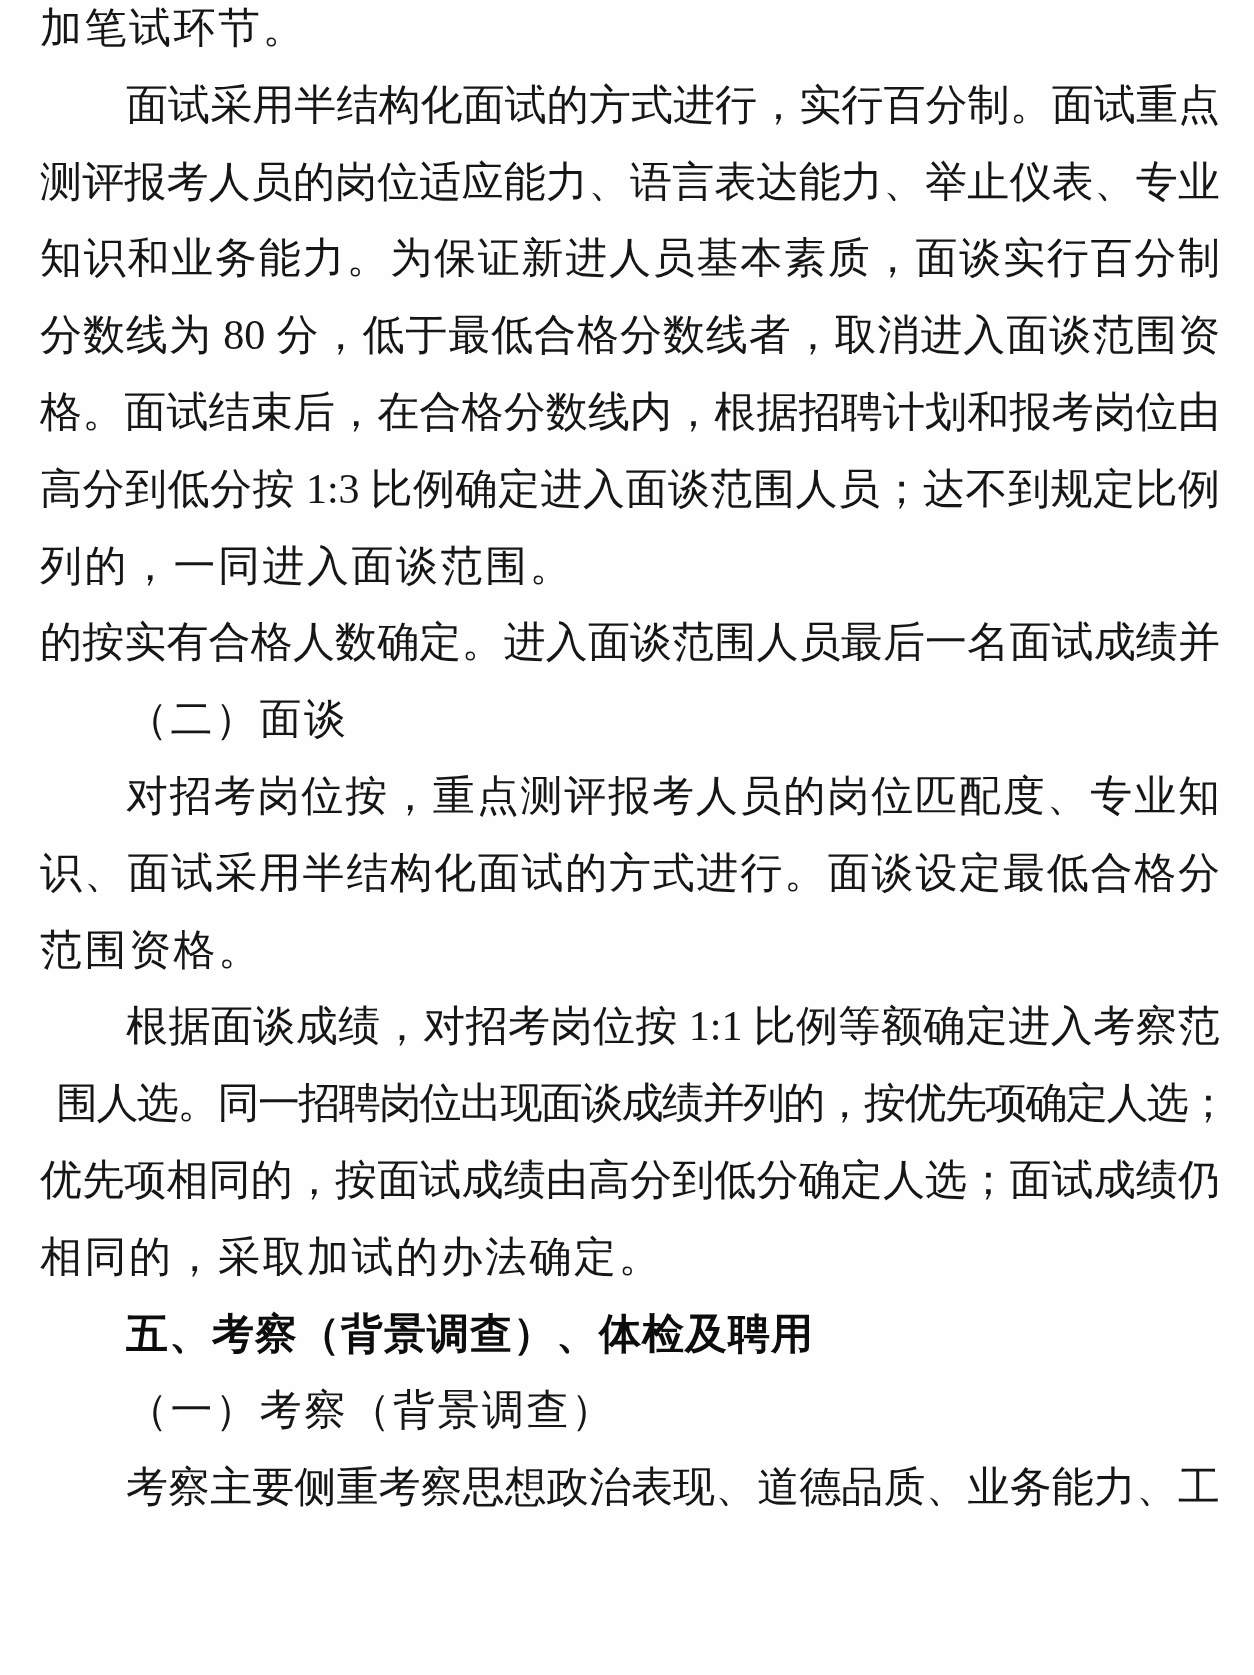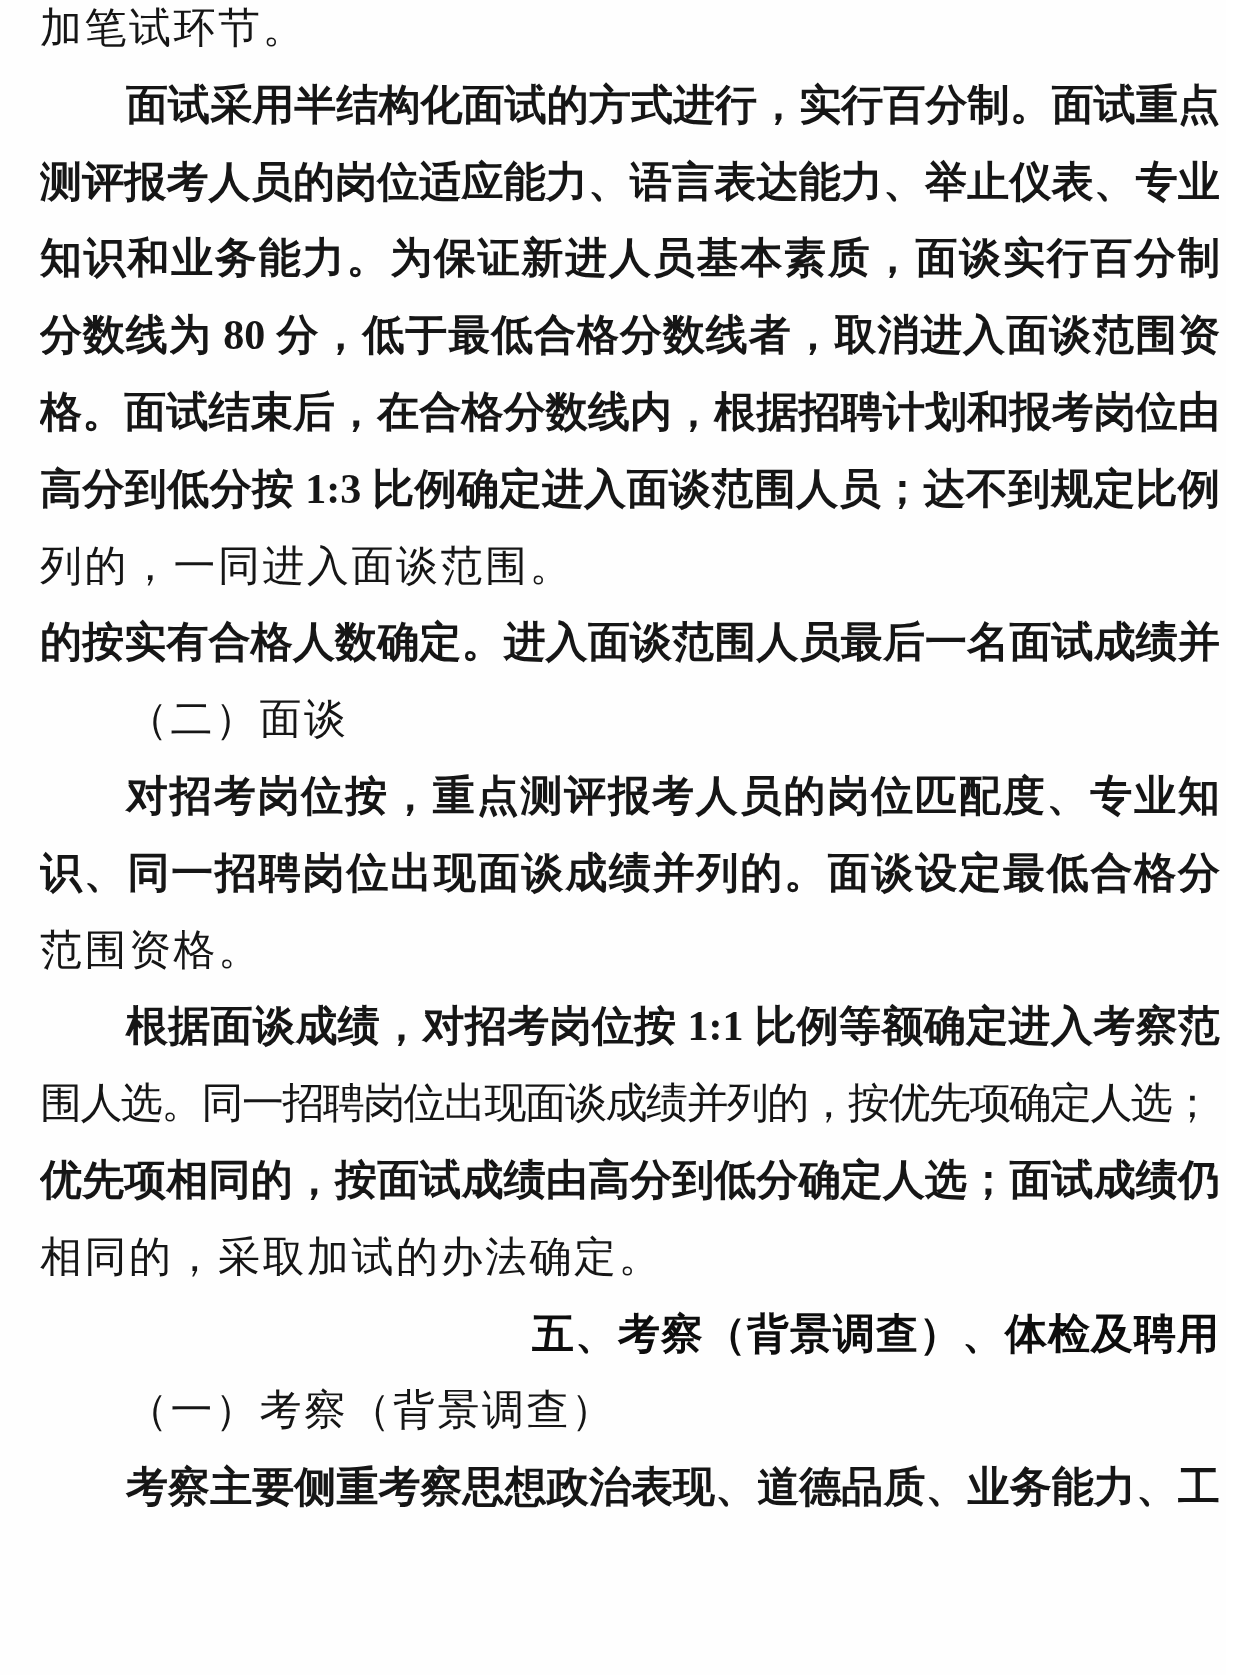--- a/index.html
+++ b/index.html
@@ -31,57 +31,56 @@
     overflow: hidden;
     letter-spacing: 2.5px;
     text-rendering: optimizeLegibility;
   }
   
   .line.justify {
     white-space: normal;
     letter-spacing: 0;
     text-align: justify;
     text-align-last: justify;
-    font-weight: bold;
   }
   
   .line.tight {
     white-space: nowrap;
     letter-spacing: -1.6px;
+    margin-left: 16px;
   }
   
   .line.indent {
     text-indent: 86px;
   }
   
   .line.bold {
     font-weight: 700;
     letter-spacing: 1px;
     font-family: "Liberation Sans", "DejaVu Sans", sans-serif;
     color: #0d0d0d;
-    text-align: right;
   }
 </style>
 </head>
 <body>
 
 <div class="page" style="background: rgb(254, 254, 254);">
   <div class="lines" id="lines" style="color: rgb(22, 22, 22);">
       <div class="line">加笔试环节。</div>
       <div class="line indent justify">面试采用半结构化面试的方式进行，实行百分制。面试重点</div>
       <div class="line justify">测评报考人员的岗位适应能力、语言表达能力、举止仪表、专业</div>
       <div class="line justify">知识和业务能力。为保证新进人员基本素质，面谈实行百分制</div>
       <div class="line justify">分数线为 80 分，低于最低合格分数线者，取消进入面谈范围资</div>
       <div class="line justify">格。面试结束后，在合格分数线内，根据招聘计划和报考岗位由</div>
       <div class="line justify">高分到低分按 1:3 比例确定进入面谈范围人员；达不到规定比例</div>
       <div class="line">列的，一同进入面谈范围。</div>
       <div class="line justify">的按实有合格人数确定。进入面谈范围人员最后一名面试成绩并</div>
       <div class="line indent">（二）面谈</div>
       <div class="line indent justify">对招考岗位按，重点测评报考人员的岗位匹配度、专业知</div>
-      <div class="line justify">识、同一招聘岗位出现面谈成绩并列的。面谈设定最低合格分</div>
+      <div class="line justify">识、面试采用半结构化面试的方式进行。面谈设定最低合格分</div>
       <div class="line">范围资格。</div>
       <div class="line indent justify">根据面谈成绩，对招考岗位按 1:1 比例等额确定进入考察范</div>
       <div class="line tight">围人选。同一招聘岗位出现面谈成绩并列的，按优先项确定人选；</div>
       <div class="line justify">优先项相同的，按面试成绩由高分到低分确定人选；面试成绩仍</div>
       <div class="line">相同的，采取加试的办法确定。</div>
       <div class="line indent bold">五、考察（背景调查）、体检及聘用</div>
       <div class="line indent">（一）考察（背景调查）</div>
       <div class="line indent justify">考察主要侧重考察思想政治表现、道德品质、业务能力、工</div>
     </div>
 </div>

